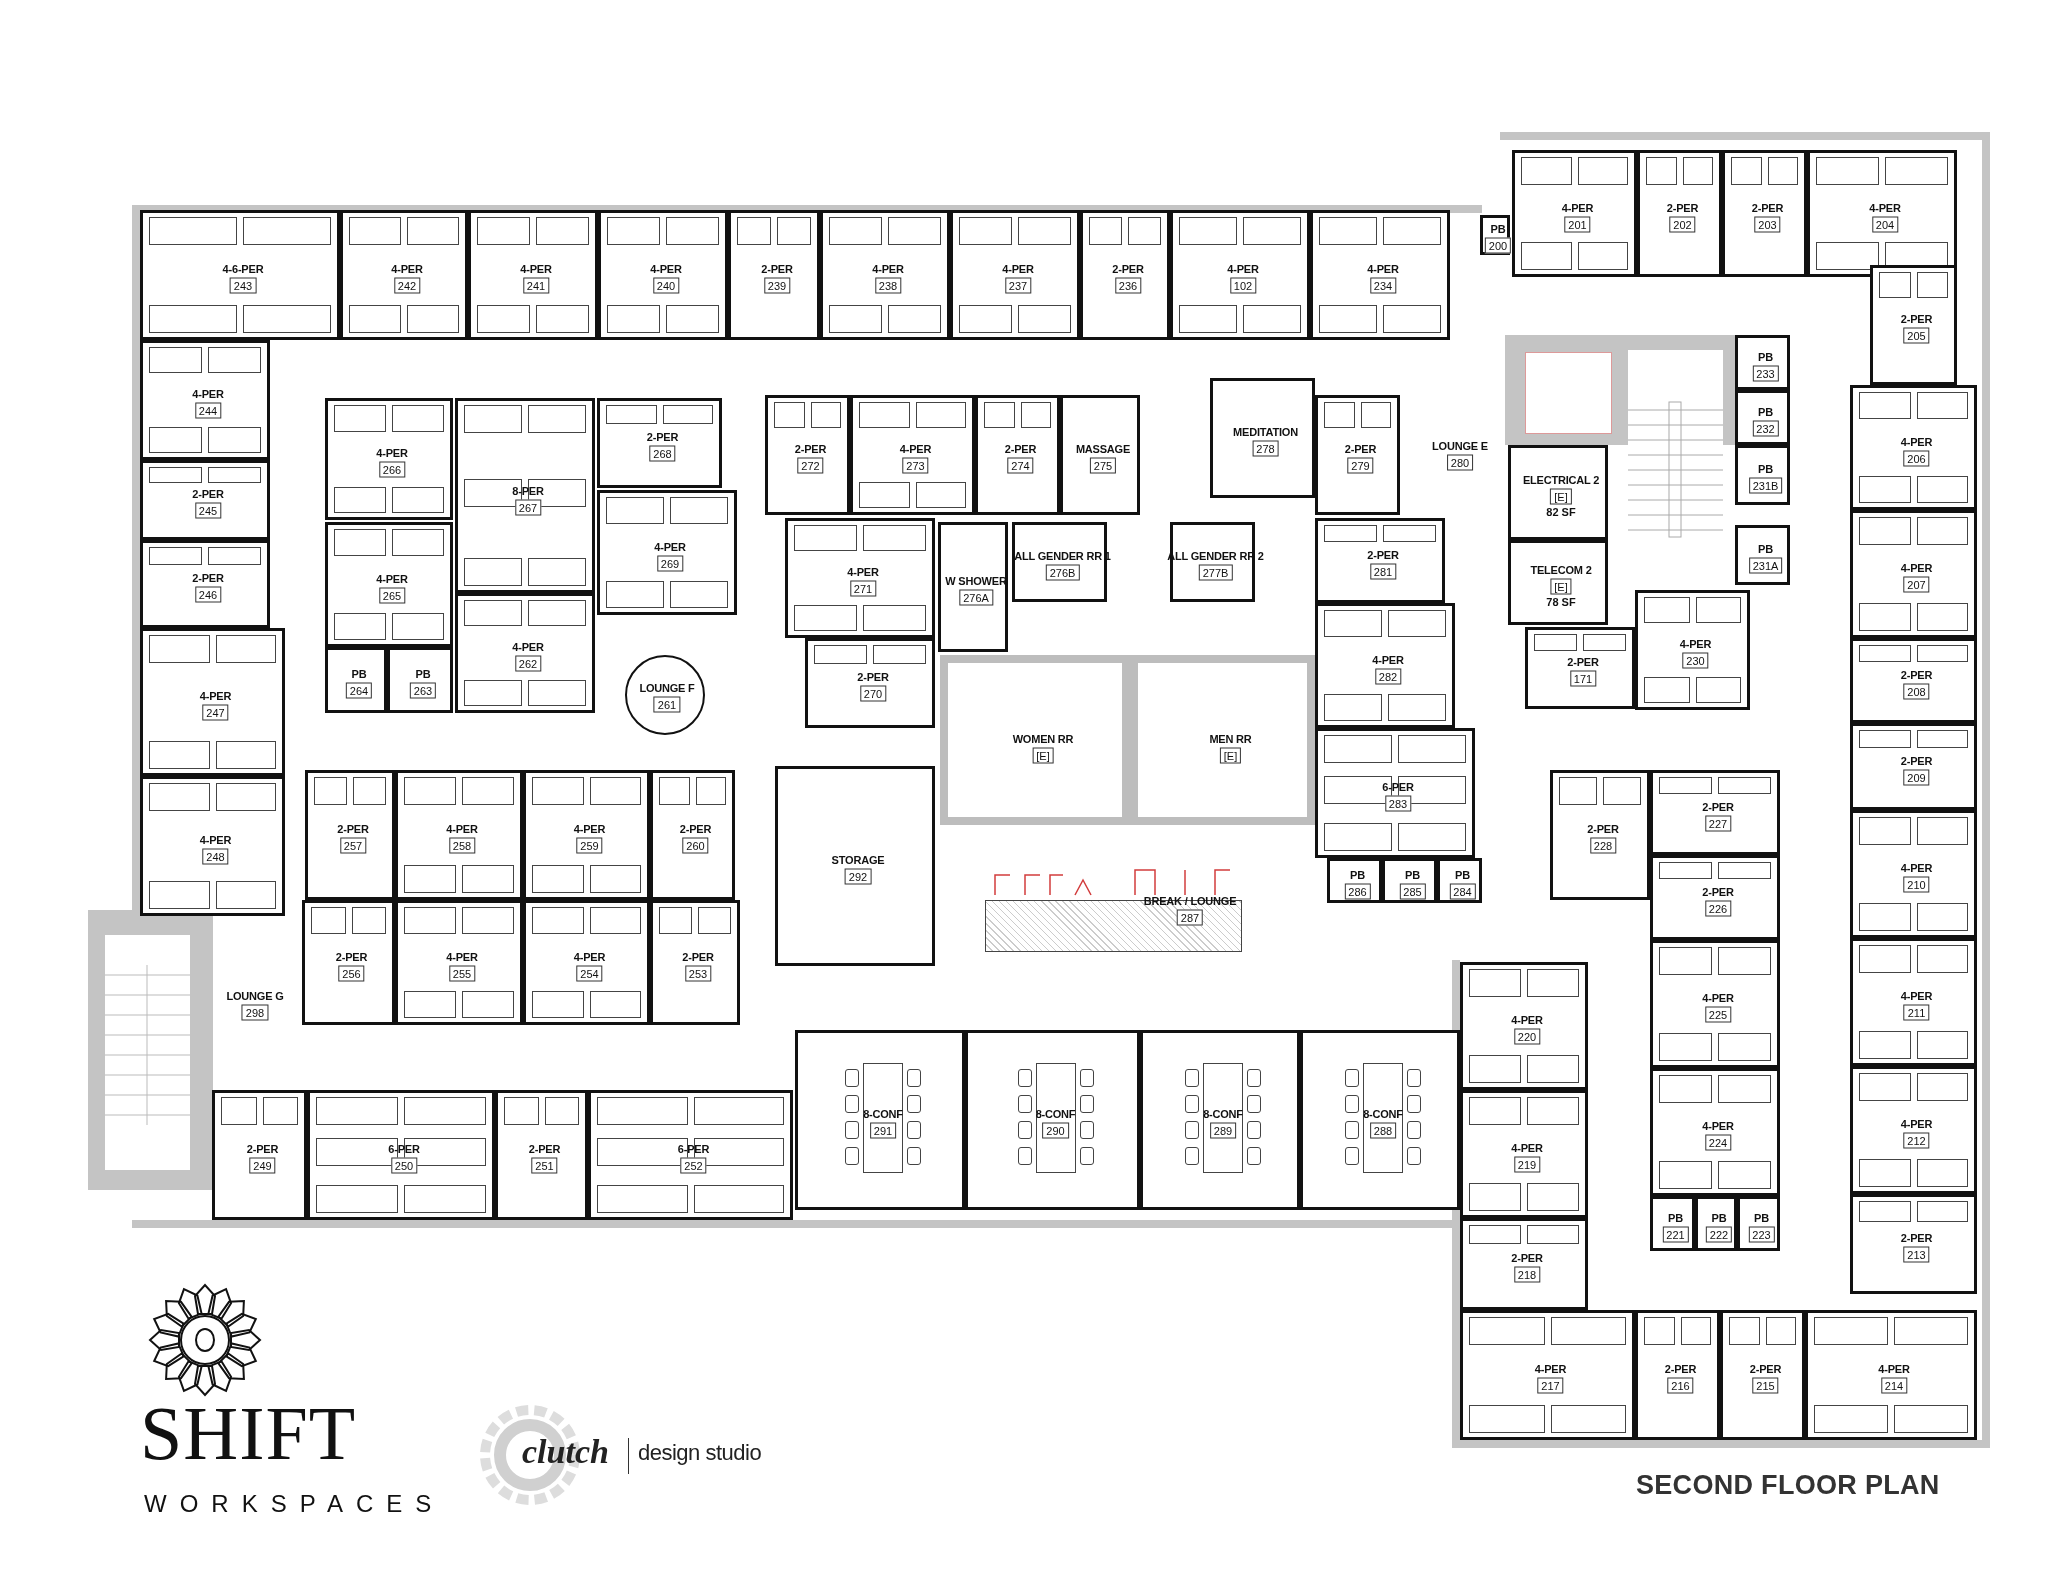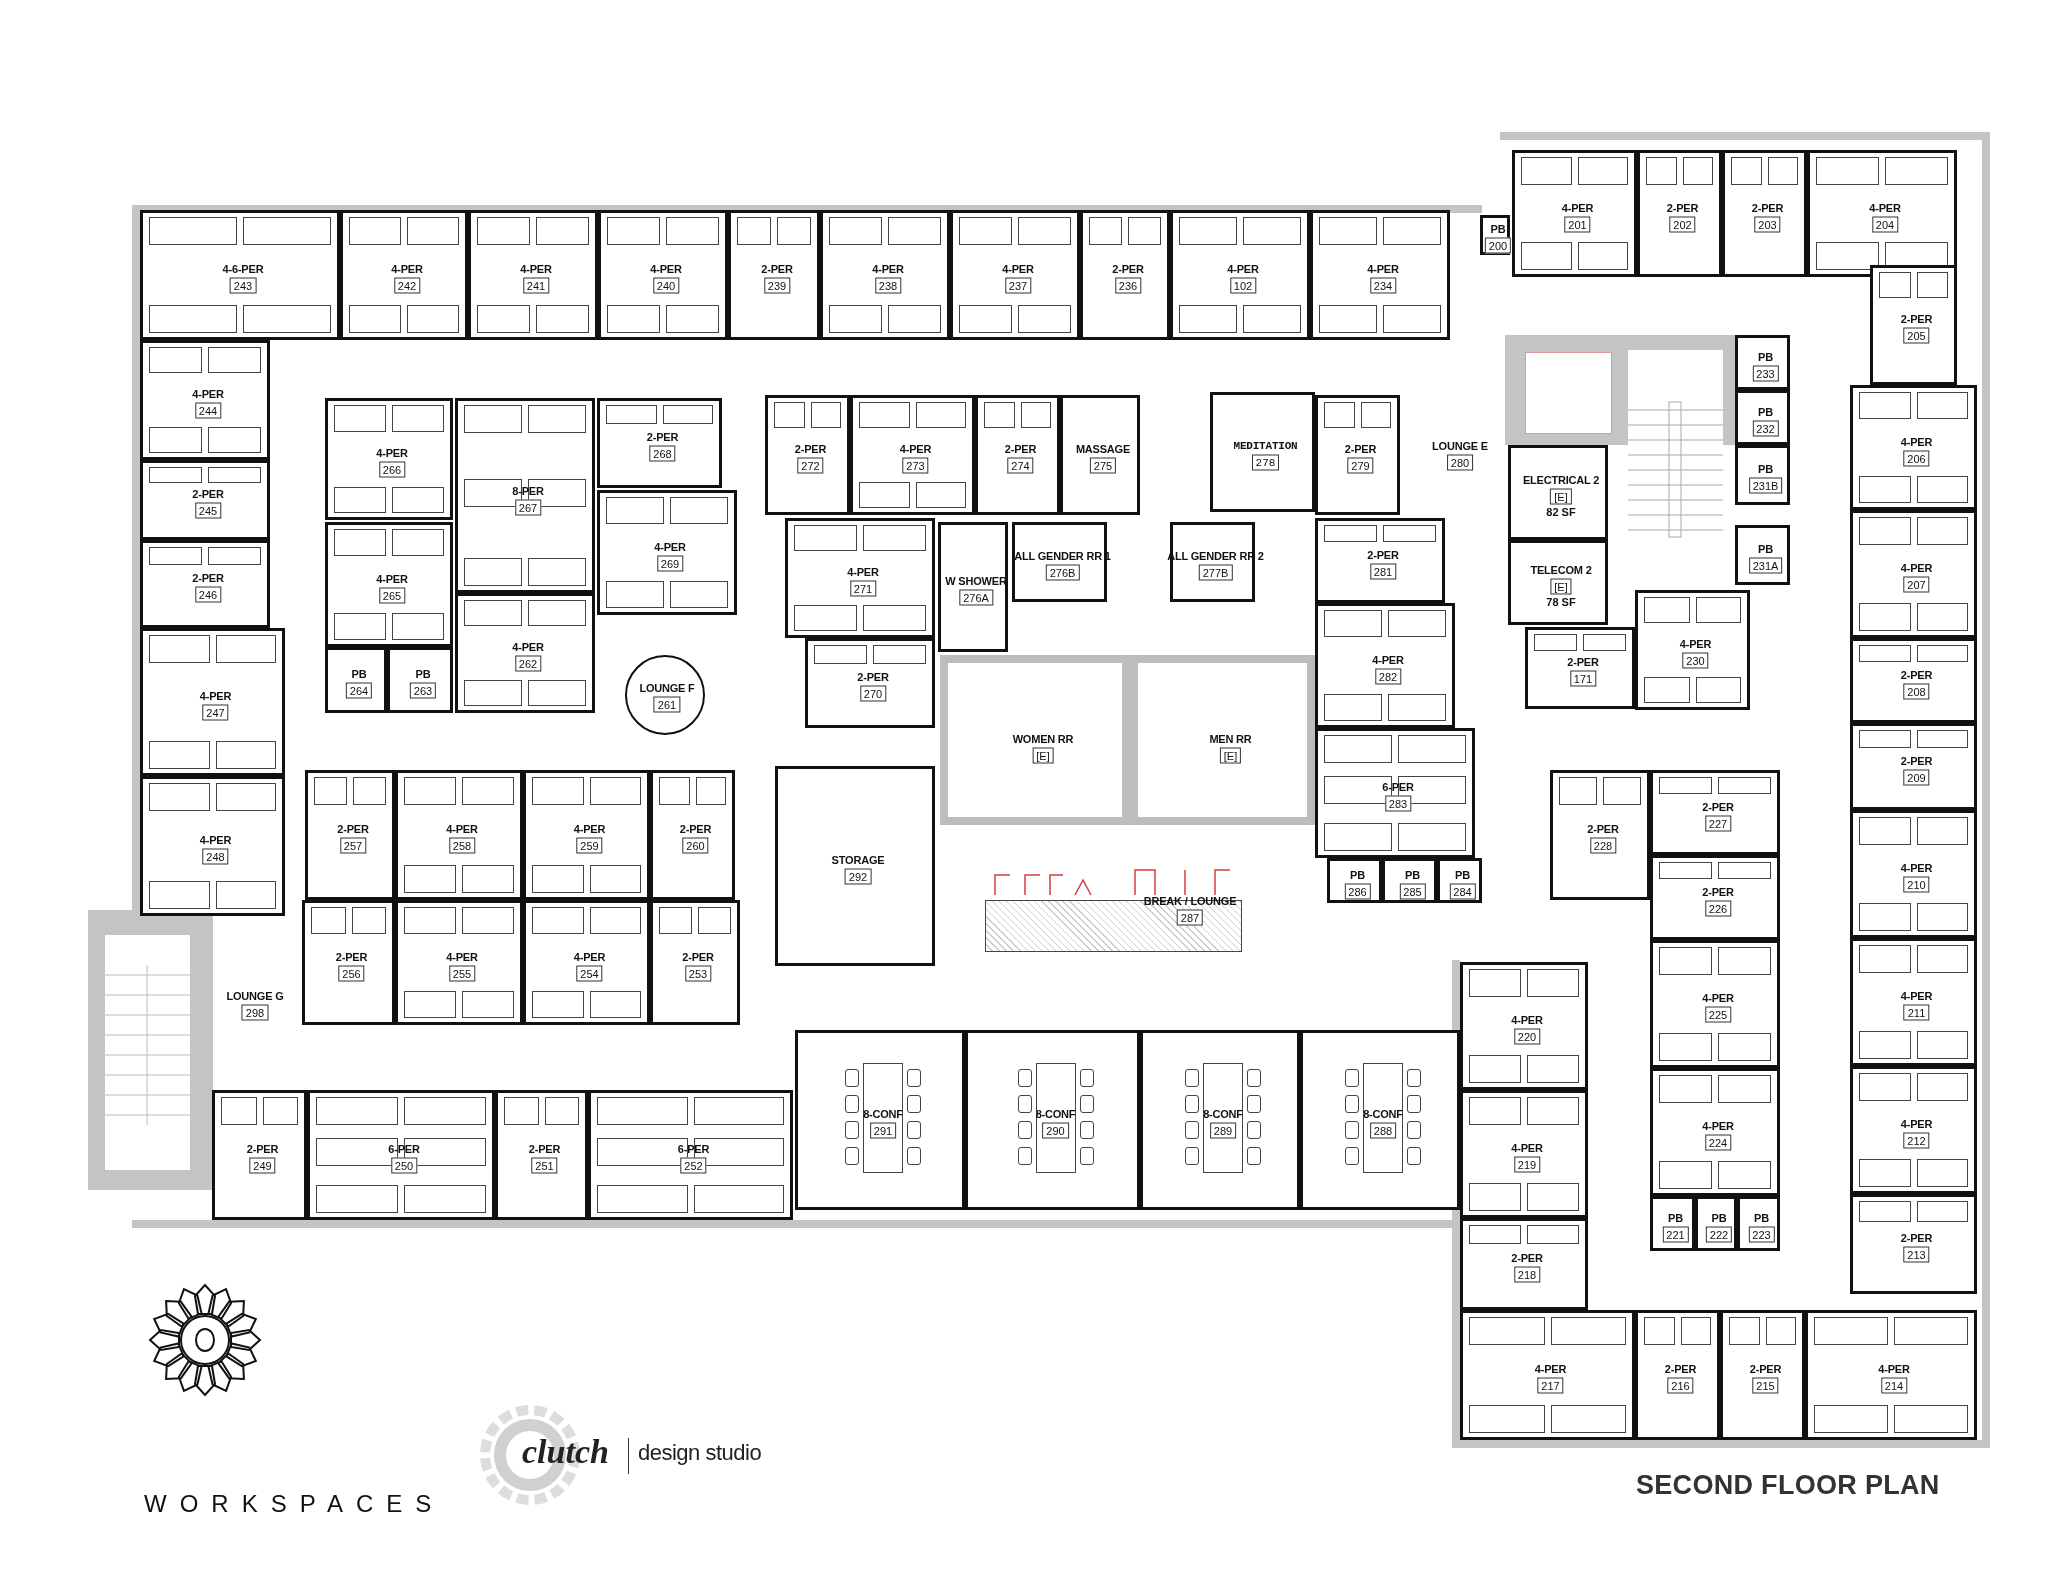--- a/index.html
+++ b/index.html
@@ -345,21 +345,21 @@
       </div>
       <div class="room" style="left: 938px; top: 522px; width: 70px; height: 130px;">
         <div class="lbl" style="left: 35px; top: 65px;"><span class="t">W SHOWER</span><span class="n">276A</span></div>
       </div>
       <div class="room" style="left: 1012px; top: 522px; width: 95px; height: 80px;">
         <div class="lbl" style="left: 47.5px; top: 40px;"><span class="t">ALL GENDER RR 1</span><span class="n">276B</span></div>
       </div>
       <div class="room" style="left: 775px; top: 766px; width: 160px; height: 200px;">
         <div class="lbl" style="left: 80px; top: 100px;"><span class="t">STORAGE</span><span class="n">292</span></div>
       </div>
-      <div class="room" style="left: 1210px; top: 392px; width: 105px; height: 120px; font-family: Liberation Mono, monospace;">
+      <div class="room" style="left: 1210px; top: 378px; width: 105px; height: 120px;">
         <div class="lbl" style="left: 52.5px; top: 60px;"><span class="t">MEDITATION</span><span class="n">278</span></div>
       </div>
       <div class="room" style="left: 1315px; top: 395px; width: 85px; height: 120px;">
         <div class="desk" style="left: 6px; top: 4px; width: 30.5px; height: 26px;"></div>
         <div class="desk" style="left: 42.5px; top: 4px; width: 30.5px; height: 26px;"></div>
         <div class="lbl" style="left: 42.5px; top: 60px;"><span class="t">2-PER</span><span class="n">279</span></div>
       </div>
       <div class="room" style="left: 1170px; top: 522px; width: 85px; height: 80px;">
         <div class="lbl" style="left: 42.5px; top: 40px;"><span class="t">ALL GENDER RR 2</span><span class="n">277B</span></div>
       </div>
@@ -670,20 +670,21 @@
         <use href="#petals" transform="rotate(180)"></use>
         <use href="#petals" transform="rotate(202.5)"></use>
       <use href="#petals" transform="rotate(225)"></use>
         <use href="#petals" transform="rotate(247.5)"></use>
         <use href="#petals" transform="rotate(270)"></use>
       <use href="#petals" transform="rotate(292.5)"></use>
         <use href="#petals" transform="rotate(315)"></use>
         <use href="#petals" transform="rotate(337.5)"></use>
     </g>
   </svg>
+  <div id="shift-word">SHIFT</div>
   <div id="shift-sub">WORKSPACES</div>
 
   <svg id="clutch-gear" width="120" height="120" viewBox="-60 -60 120 120">
     <circle cx="0" cy="0" r="45" fill="none" stroke="#ddd" stroke-width="10" stroke-dasharray="12 6"></circle>
     <circle cx="0" cy="0" r="30" fill="none" stroke="#d0d0d0" stroke-width="12"></circle>
   </svg>
   <div id="clutch-word">clutch</div>
   <div id="clutch-sep"></div>
   <div id="clutch-studio">design studio</div>
 

